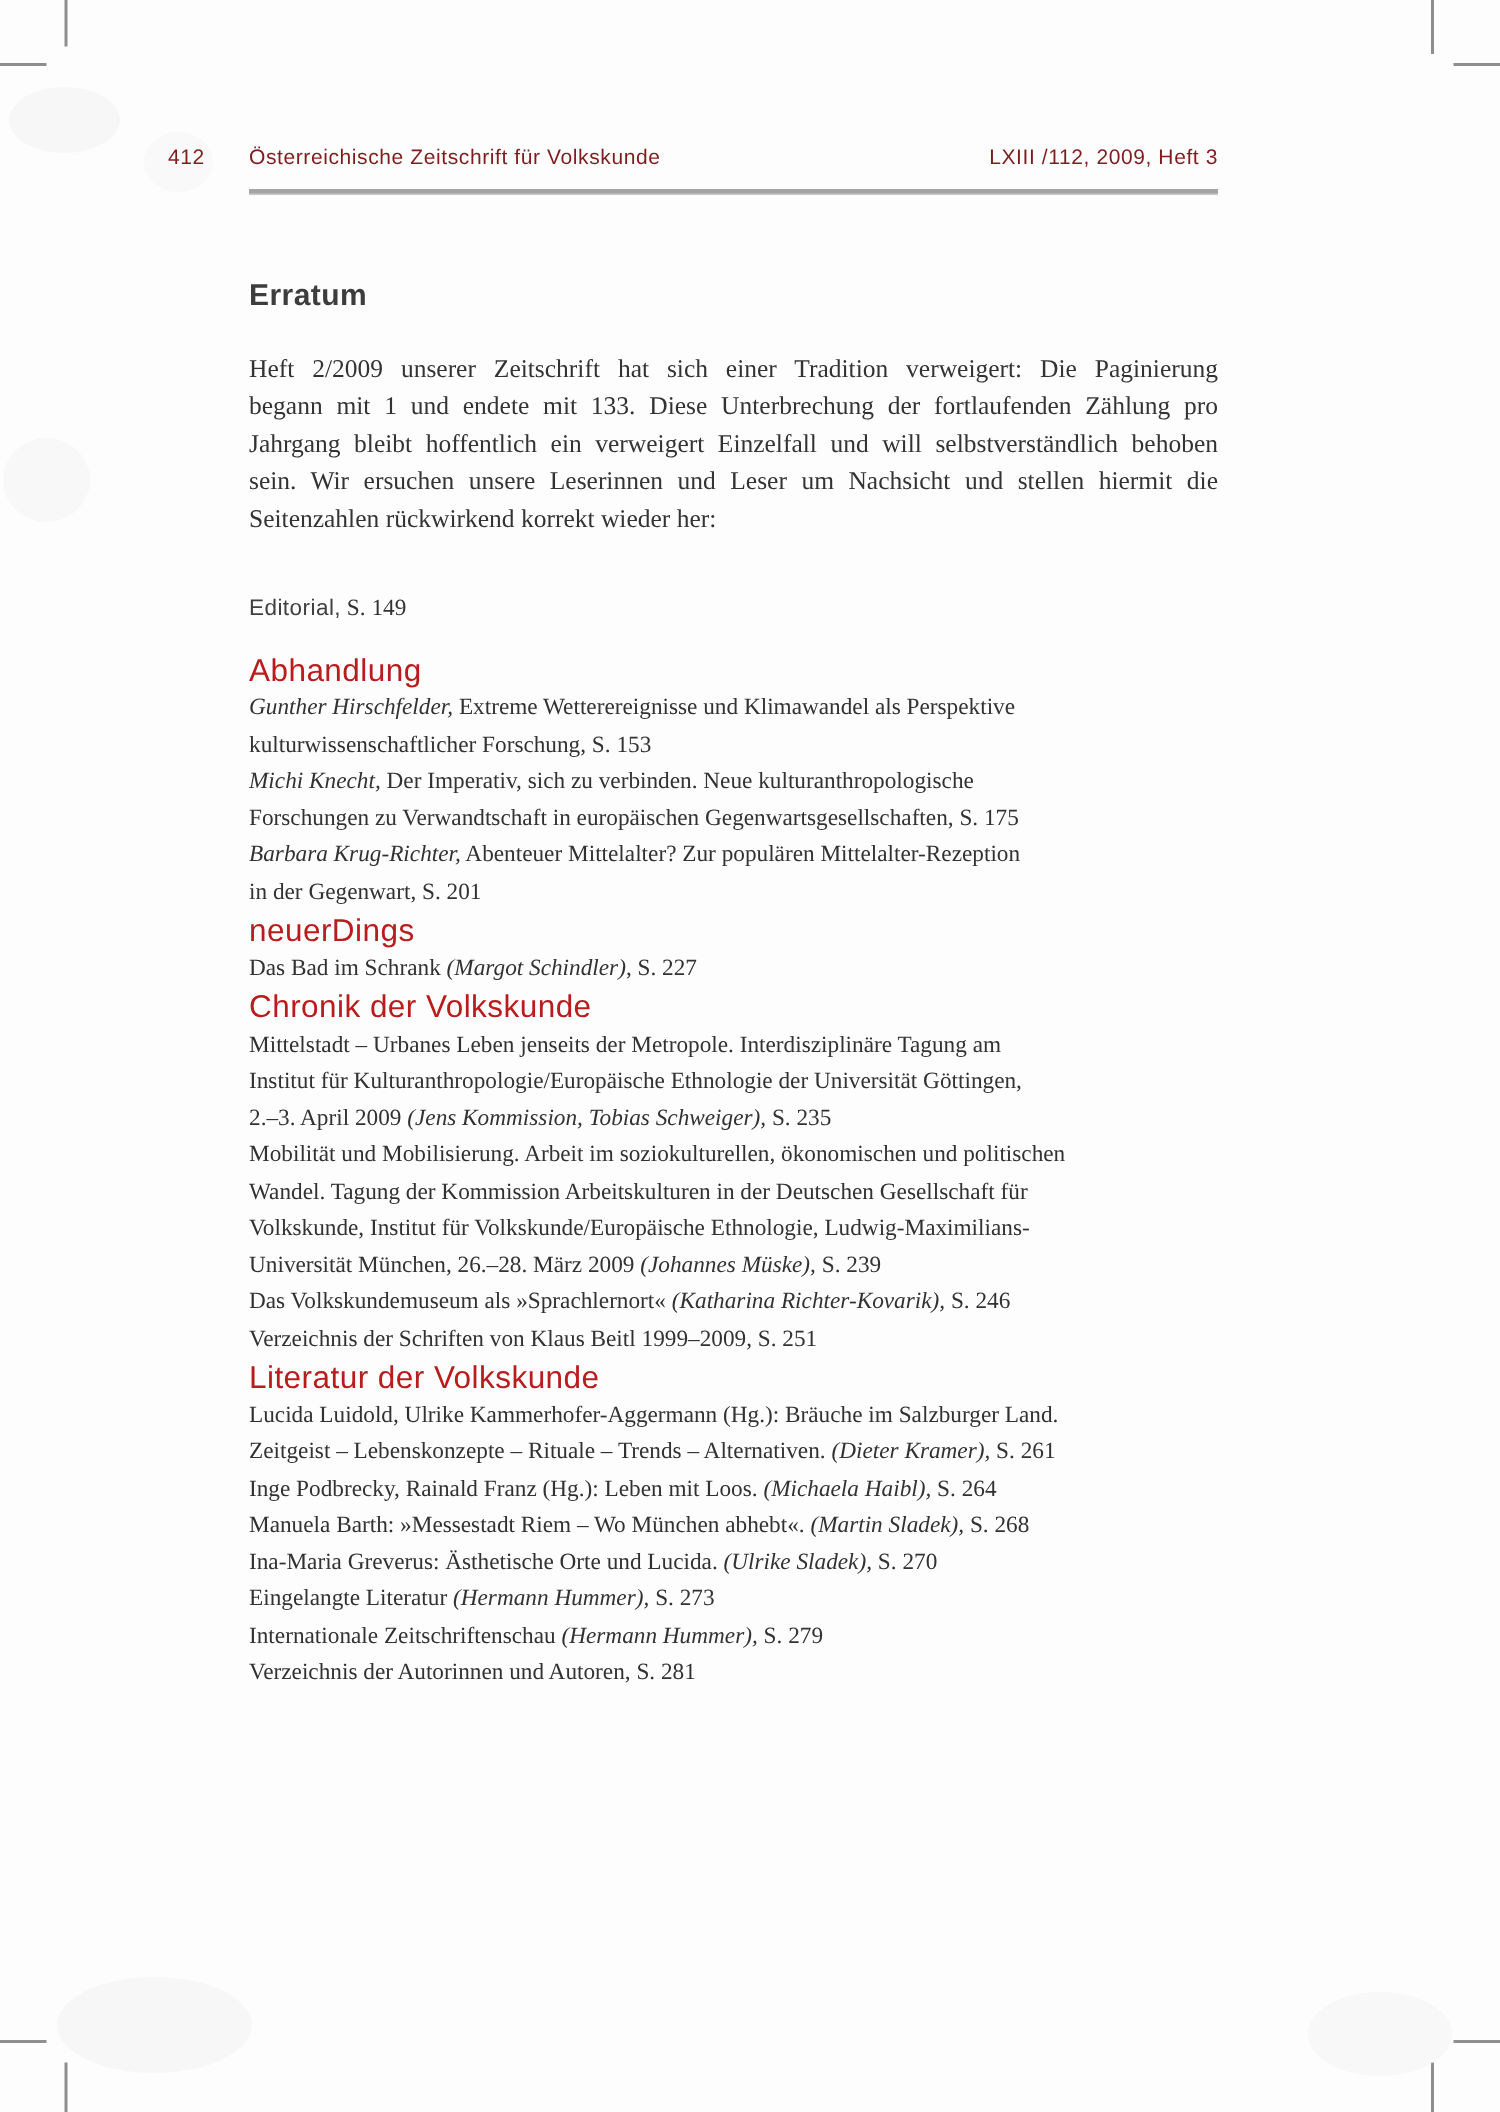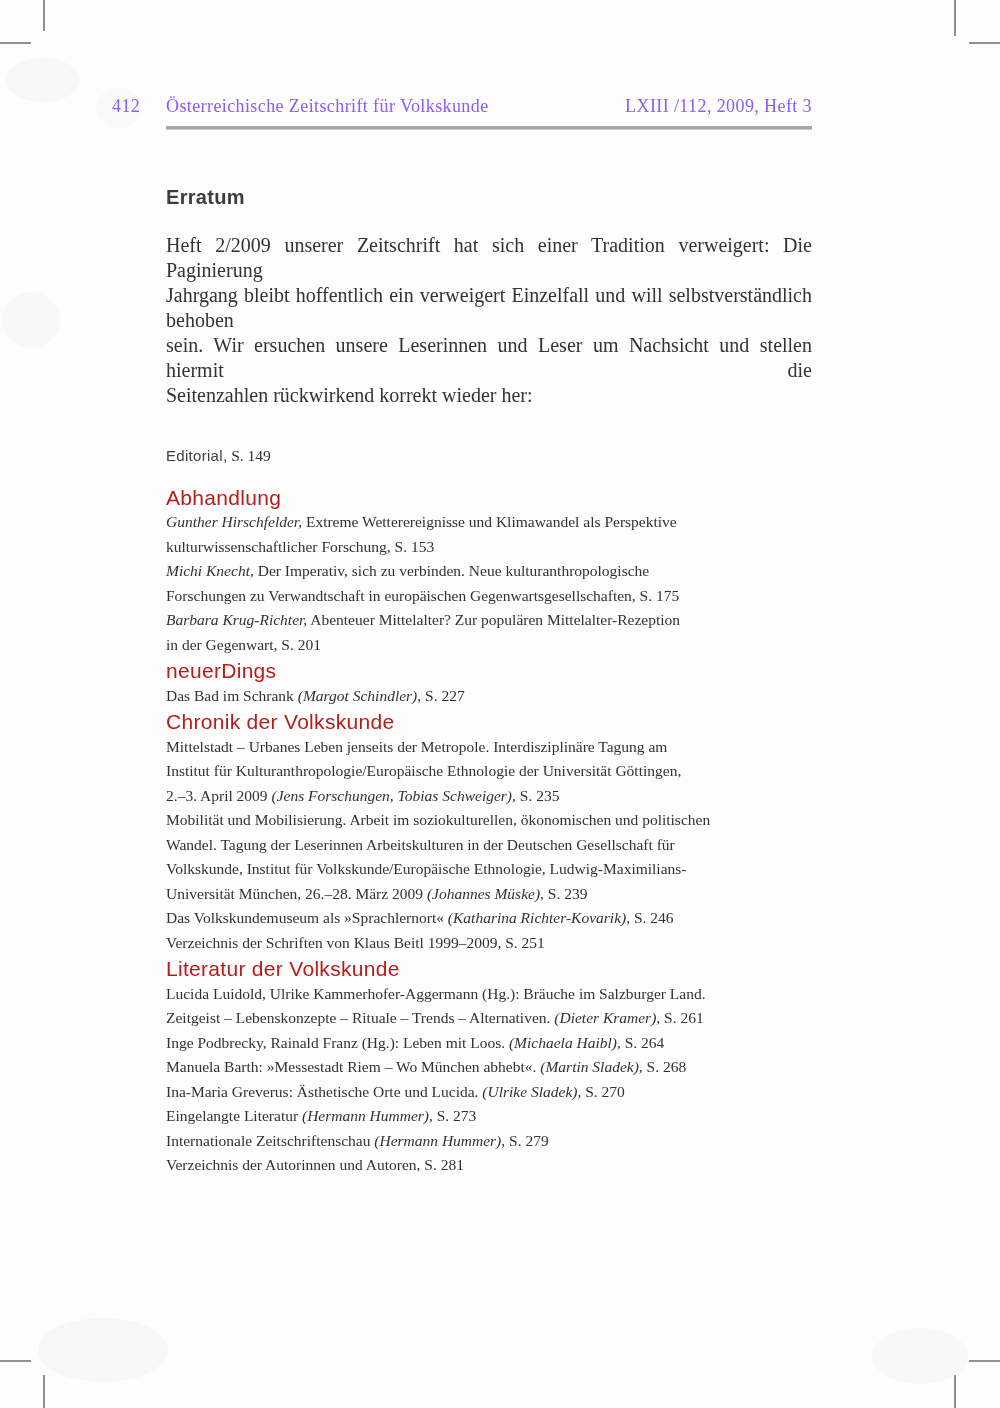--- a/index.html
+++ b/index.html
@@ -19,34 +19,34 @@
   .cm-v-br{left:954px;top:1375px;width:2px;height:33px;}
   
   .smudge{position:absolute;background:#f2f2f2;border-radius:50%;opacity:.55;}
   .sm1{left:6px;top:58px;width:74px;height:44px;}
   .sm2{left:96px;top:88px;width:46px;height:40px;opacity:.4;}
   .sm3{left:2px;top:292px;width:58px;height:56px;opacity:.45;}
   .sm4{left:38px;top:1318px;width:130px;height:64px;opacity:.5;}
   .sm5{left:872px;top:1328px;width:96px;height:56px;opacity:.45;}
   
   .running-header{position:absolute;left:0;top:96px;width:100%;height:22px;
-    font-family:Liberation Serif, serif;font-size:18px;color:#8b5cf6;
+    font-family:Liberation Sans, sans-serif;font-size:14px;color:#7f1d1d;
     letter-spacing:.4px;}
   .running-header .pagenum{position:absolute;left:112px;top:0;}
   .running-header .journal{position:absolute;left:166px;top:0;}
   .running-header .issue{position:absolute;right:188px;top:0;}
   .header-rule{position:absolute;left:166px;top:126px;width:646px;height:3px;
     background:#a5a5a5;border-bottom:1px solid #c9c9c9;}
   
   .page-title{position:absolute;left:166px;top:186px;margin:0;
     font-family:"Liberation Sans",sans-serif;font-weight:700;
     font-size:20px;color:#3d3d3d;letter-spacing:.3px;}
   
   .content{position:absolute;left:166px;top:233px;width:646px;}
-  #intro div{font-size:20px;line-height:25px;color:#333;}
+  #intro div{font-size:17px;line-height:25px;color:#333;}
   .jl{text-align:justify;text-align-last:justify;}
   .jl-end{text-align:left;}
   #toc .sec{margin-top:2px;}
   #toc .sec:first-child{margin-top:36px;}
   #toc .sec:nth-child(2){margin-top:17px;}
   .sec-heading{font-family:"Liberation Sans",sans-serif;font-size:21px;
     color:#b91c1c;letter-spacing:.3px;line-height:24.5px;}
   .toc-line{font-size:15.5px;line-height:24.5px;color:#323232;}
   .toc-line .it{font-style:italic;}
   .toc-line .sans{font-family:"Liberation Sans",sans-serif;font-size:15px;
@@ -77,20 +77,21 @@
     <span class="journal">Österreichische Zeitschrift für Volkskunde</span>
     <span class="issue">LXIII /112, 2009, Heft 3</span>
   </div>
   <div class="header-rule"></div>
 
   <h1 class="page-title">Erratum</h1>
 
   <div class="content">
     <div id="intro">
         <div class="jl">Heft 2/2009 unserer Zeitschrift hat sich einer Tradition verweigert: Die Paginierung</div>
+        <div class="jl">begann mit 1 und endete mit 133. Diese Unterbrechung der fortlaufenden Zählung pro</div>
         <div class="jl">Jahrgang bleibt hoffentlich ein verweigert Einzelfall und will selbstverständlich behoben</div>
         <div class="jl">sein. Wir ersuchen unsere Leserinnen und Leser um Nachsicht und stellen hiermit die</div>
         <div class="jl-end">Seitenzahlen rückwirkend korrekt wieder her:</div>
       </div>
     <div id="toc">
         <div class="sec">
           <div class="toc-line"><span class="sans">Editorial,</span><span> S. 149</span></div>
         </div>
         <div class="sec">
           <div class="sec-heading">Abhandlung</div>
@@ -102,23 +103,23 @@
           <div class="toc-line"><span>in der Gegenwart, S. 201</span></div>
         </div>
         <div class="sec">
           <div class="sec-heading">neuerDings</div>
           <div class="toc-line"><span>Das Bad im Schrank </span><span class="it">(Margot Schindler)</span><span>, S. 227</span></div>
         </div>
         <div class="sec">
           <div class="sec-heading">Chronik der Volkskunde</div>
           <div class="toc-line"><span>Mittelstadt – Urbanes Leben jenseits der Metropole. Interdisziplinäre Tagung am</span></div>
           <div class="toc-line"><span>Institut für Kulturanthropologie/Europäische Ethnologie der Universität Göttingen,</span></div>
-          <div class="toc-line"><span>2.–3. April 2009 </span><span class="it">(Jens Forschungen, Tobias Schweiger),</span><span> S. 235</span></div>
+          <div class="toc-line"><span>2.–3. April 2009 </span><span class="it">(Jens Kommission, Tobias Schweiger),</span><span> S. 235</span></div>
           <div class="toc-line"><span>Mobilität und Mobilisierung. Arbeit im soziokulturellen, ökonomischen und politischen</span></div>
-          <div class="toc-line"><span>Wandel. Tagung der Leserinnen Arbeitskulturen in der Deutschen Gesellschaft für</span></div>
+          <div class="toc-line"><span>Wandel. Tagung der Kommission Arbeitskulturen in der Deutschen Gesellschaft für</span></div>
           <div class="toc-line"><span>Volkskunde, Institut für Volkskunde/Europäische Ethnologie, Ludwig-Maximilians-</span></div>
           <div class="toc-line"><span>Universität München, 26.–28. März 2009 </span><span class="it">(Johannes Müske),</span><span> S. 239</span></div>
           <div class="toc-line"><span>Das Volkskundemuseum als »Sprachlernort« </span><span class="it">(Katharina Richter-Kovarik),</span><span> S. 246</span></div>
           <div class="toc-line"><span>Verzeichnis der Schriften von Klaus Beitl 1999–2009, S. 251</span></div>
         </div>
         <div class="sec">
           <div class="sec-heading">Literatur der Volkskunde</div>
           <div class="toc-line"><span>Lucida Luidold, Ulrike Kammerhofer-Aggermann (Hg.): Bräuche im Salzburger Land.</span></div>
           <div class="toc-line"><span>Zeitgeist – Lebenskonzepte – Rituale – Trends – Alternativen. </span><span class="it">(Dieter Kramer),</span><span> S. 261</span></div>
           <div class="toc-line"><span>Inge Podbrecky, Rainald Franz (Hg.): Leben mit Loos. </span><span class="it">(Michaela Haibl),</span><span> S. 264</span></div>

